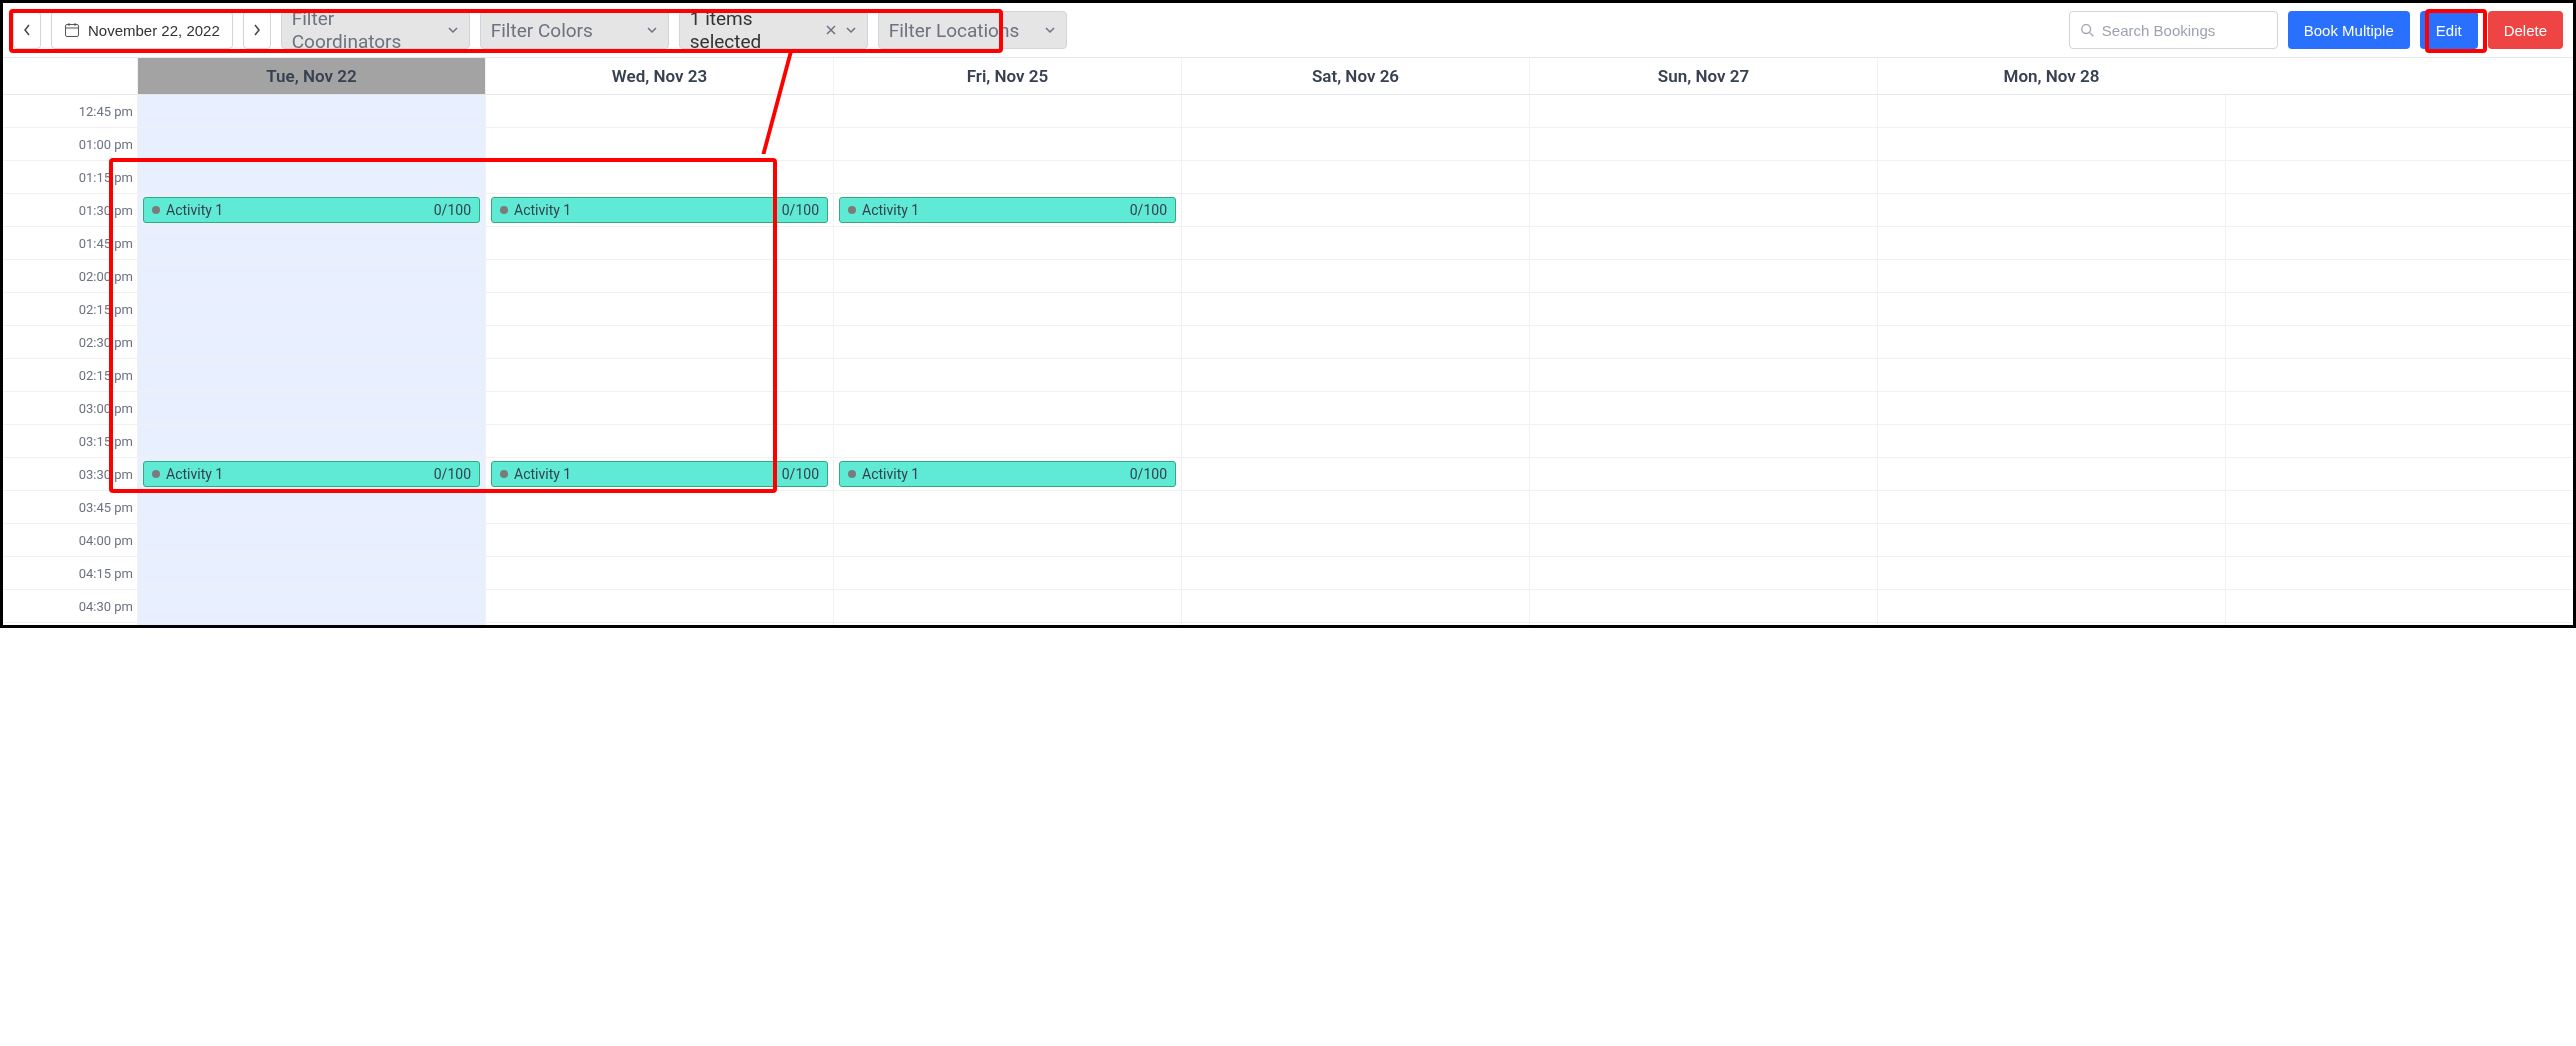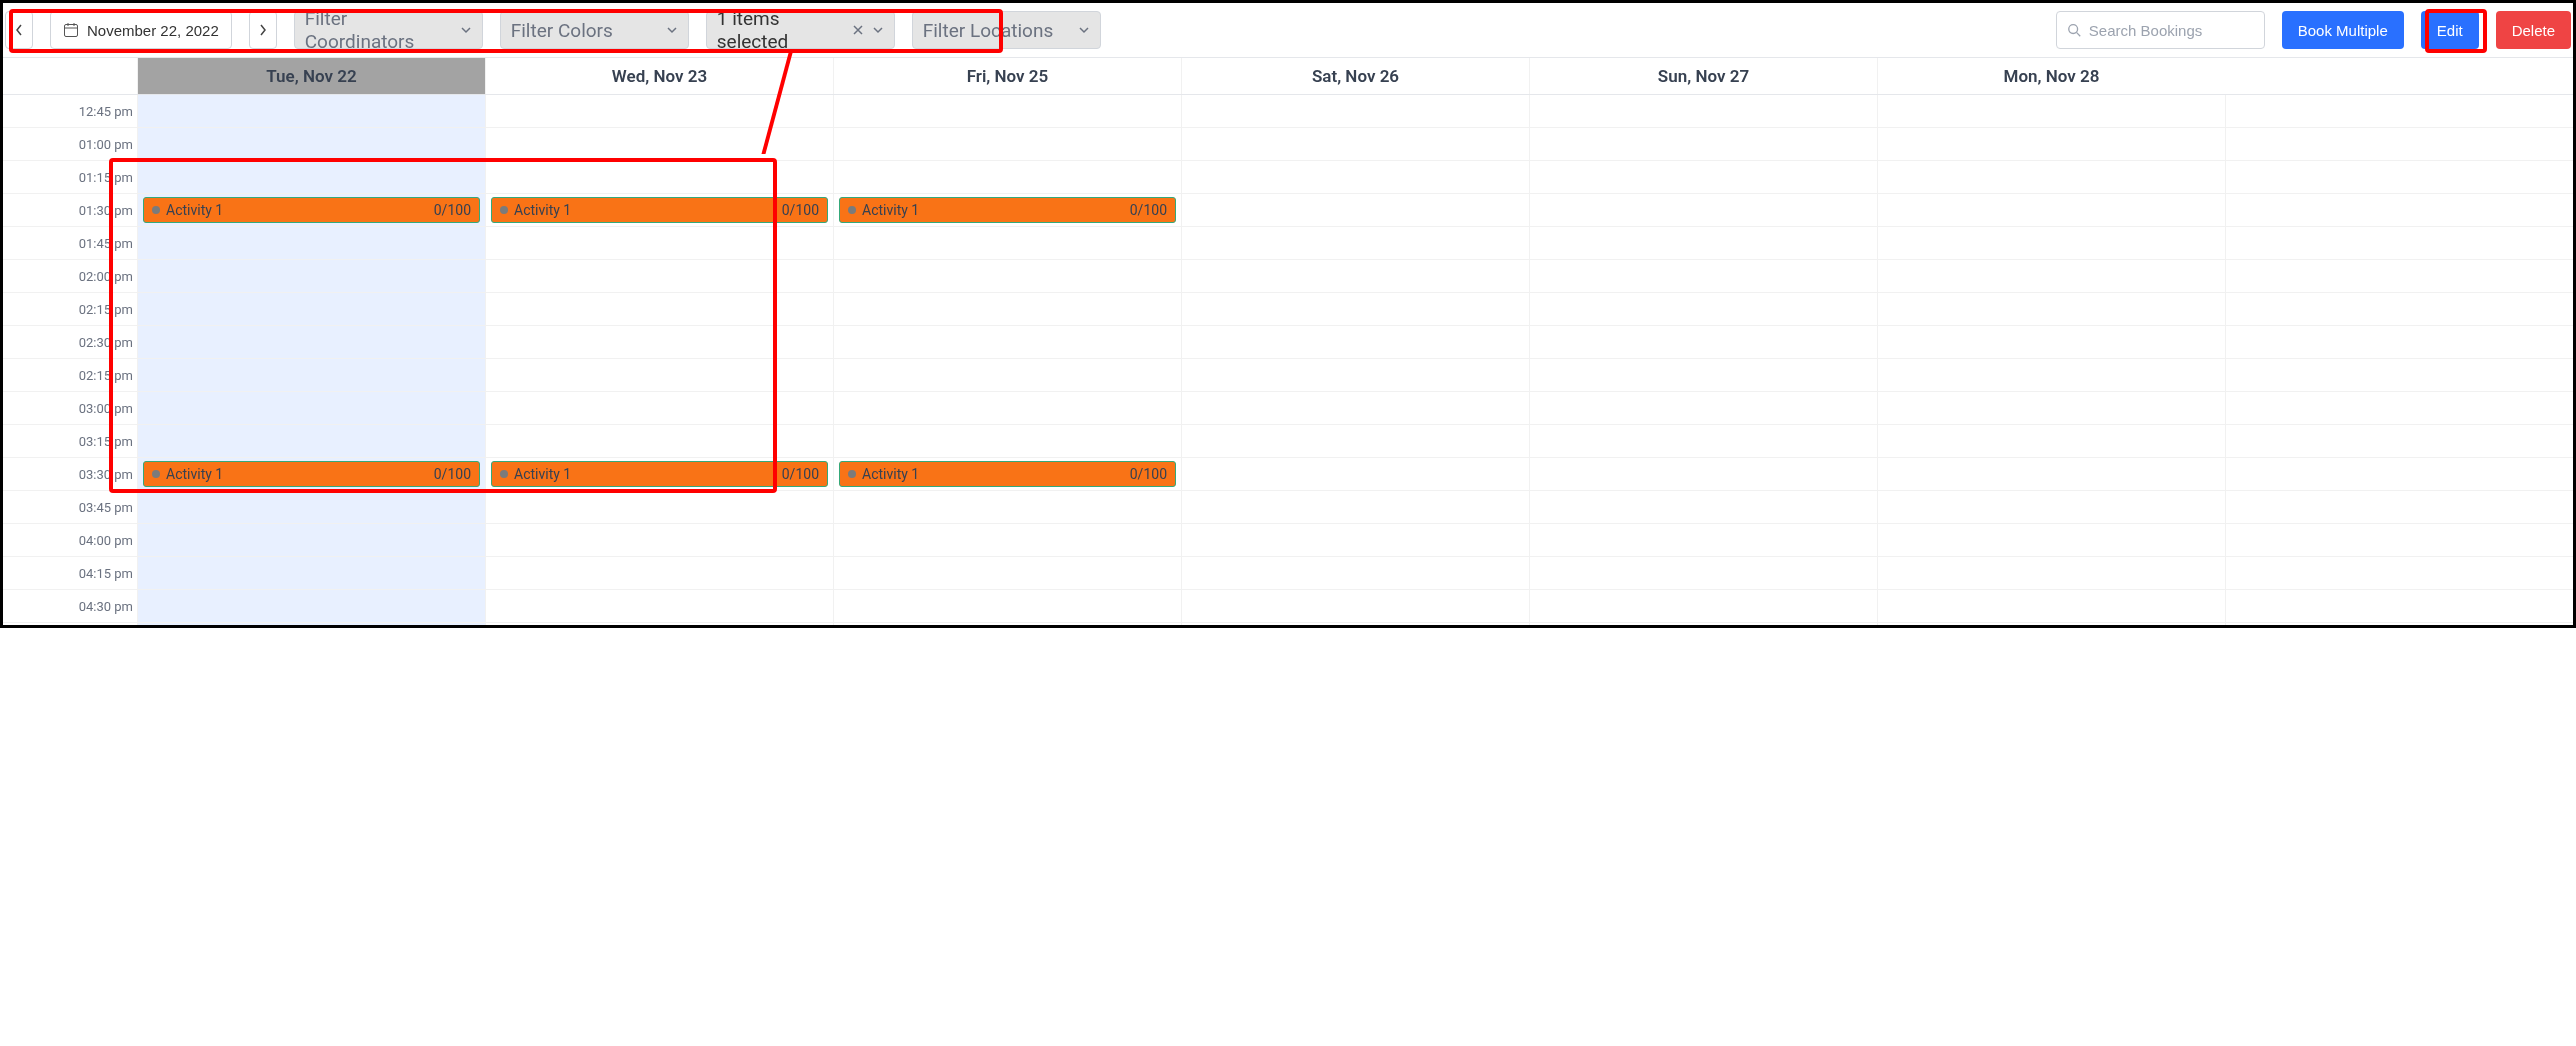--- a/index.html
+++ b/index.html
@@ -6,22 +6,22 @@
   body {
     font-family: -apple-system, BlinkMacSystemFont, "Segoe UI", Roboto, sans-serif;
     font-size: 14px;
     color: #333;
     background: #fff;
     border: 3px solid #000;
   }
   .toolbar {
     display: flex;
     align-items: center;
-    gap: 17px;
-    padding: 8px 2px;
+    gap: 10px;
+    padding: 8px 10px;
     border-bottom: 1px solid #e5e7eb;
     position: relative;
   }
   .nav-btn {
     width: 28px; height: 38px;
     display: flex; align-items: center; justify-content: center;
     border: 1px solid #d1d5db; border-radius: 4px;
     background: #fff; cursor: pointer;
     color: #444;
   }
@@ -105,21 +105,21 @@
   .col.today { background: #e8f0ff; }
   .cell {
     height: 33px;
     border-bottom: 1px solid #f1f1f1;
     padding: 3px 5px;
   }
   .event {
     height: 26px;
     border: 1px solid #34a97a;
     border-radius: 3px;
-    background: #f97316;
+    background: #5eead4;
     display: flex; align-items: center; justify-content: space-between;
     padding: 0 8px;
     font-size: 14px;
     color: #374151;
   }
   .event .left { display:flex; align-items:center; gap:6px; }
   .dot { width:8px; height:8px; border-radius:50%; background:#7b7b7b; display:inline-block; }
 
   
   .hl { position: absolute; border: 4px solid #ff0000; z-index: 50; pointer-events: none; border-radius: 4px; background: transparent; }

